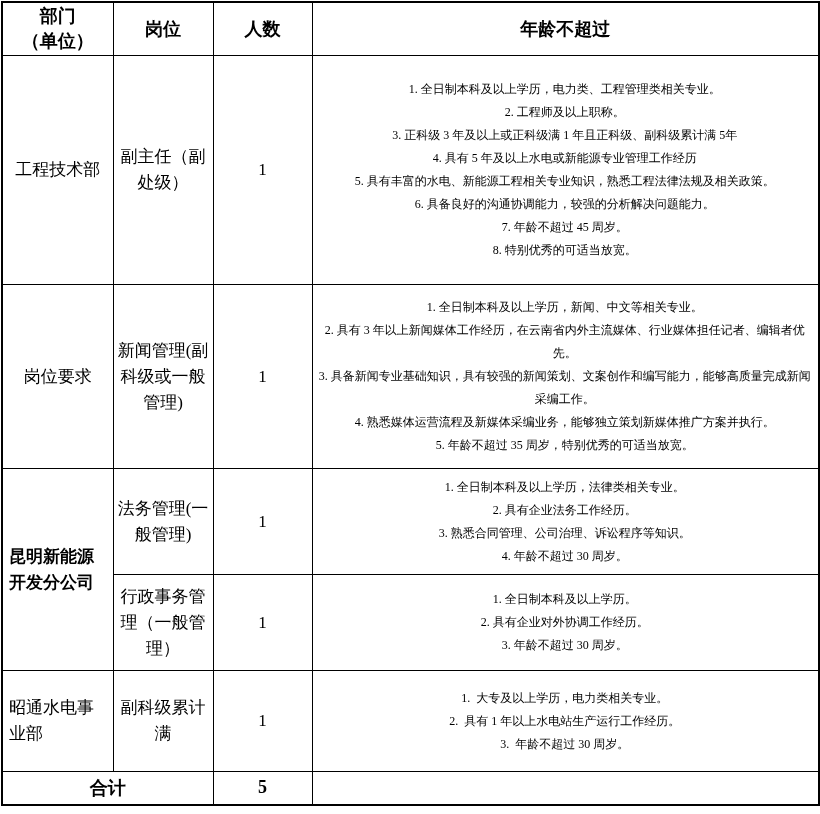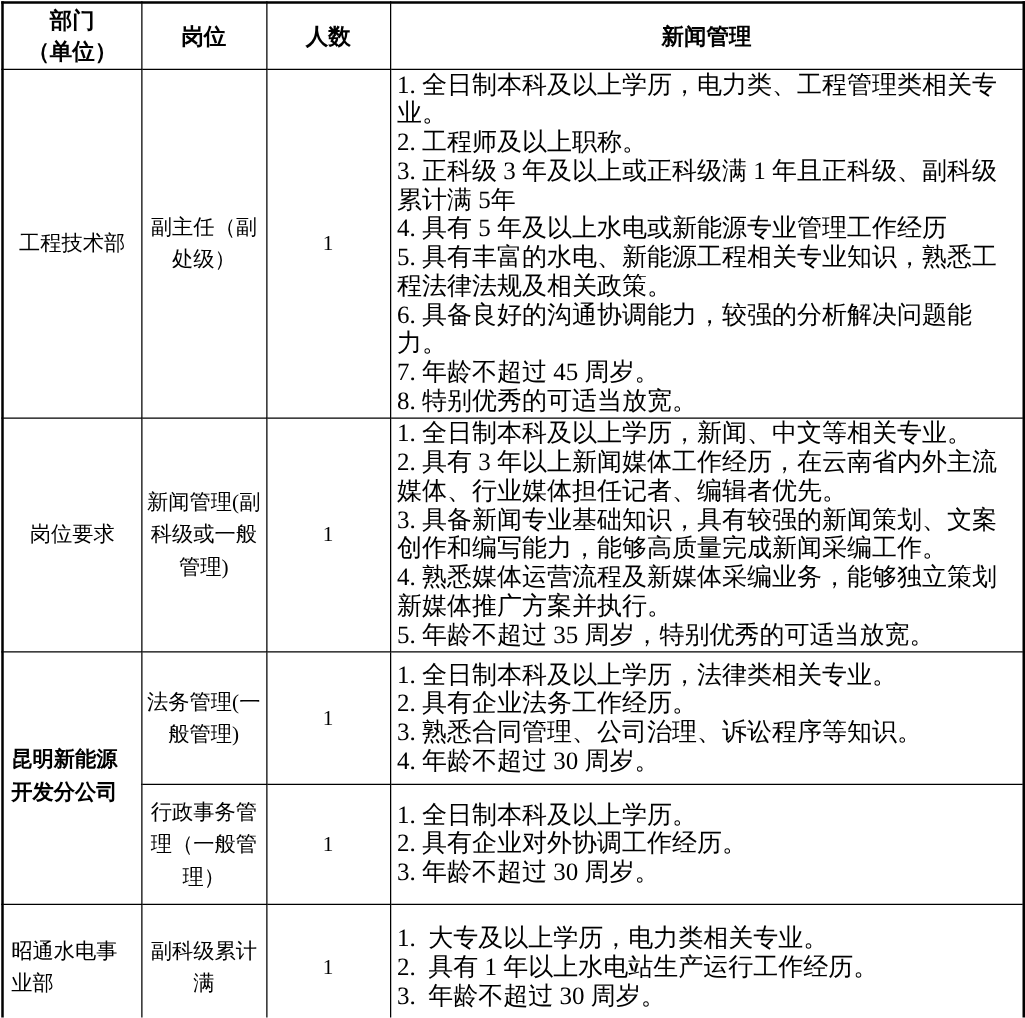--- a/index.html
+++ b/index.html
@@ -43,29 +43,29 @@
     line-height: 25px;
     padding: 1px 2px;
   }
   td.dept, td.pos {
     text-align: center;
     font-size: 17px;
     line-height: 26px;
     padding: 1px 3px;
   }
   td.dept.left { text-align: left; padding-left: 6px; }
-  td.dept.bold { font-weight: bold; font-family: Liberation Mono, monospace; }
+  td.dept.bold { font-weight: bold; }
   td.cnt {
     text-align: center;
     font-size: 17px;
     line-height: 20px;
   }
   td.req {
-    text-align: left;
-    font-size: 20px;
+    text-align: center;
+    font-size: 12px;
     line-height: 23px;
     padding: 1px 6px 1px 5px;
   }
   tr.hdr   { height: 52px; border-radius: 11px; }
   tr.r1    { height: 229px; }
   tr.r2    { height: 184px; }
   tr.r3    { height: 106px; }
   tr.r4    { height: 96px; }
   tr.r5    { height: 101px; padding-left: 31px; }
   tr.total { height: 33px; }
@@ -86,21 +86,21 @@
       <col class="c-pos">
       <col class="c-cnt">
       <col class="c-req">
     </colgroup>
     <thead>
       <tr class="hdr">
         <th>部门
 （单位）</th>
         <th>岗位</th>
         <th>人数</th>
-        <th>新闻管理</th>
+        <th>年龄不超过</th>
       </tr>
     </thead>
     <tbody>
       <tr class="r1">
         <td class="dept">工程技术部</td>
         <td class="pos">副主任（副处级）</td>
         <td class="cnt">1</td>
         <td class="req">1. 全日制本科及以上学历，电力类、工程管理类相关专业。
 2. 工程师及以上职称。
 3. 正科级 3 年及以上或正科级满 1 年且正科级、副科级累计满 5年

